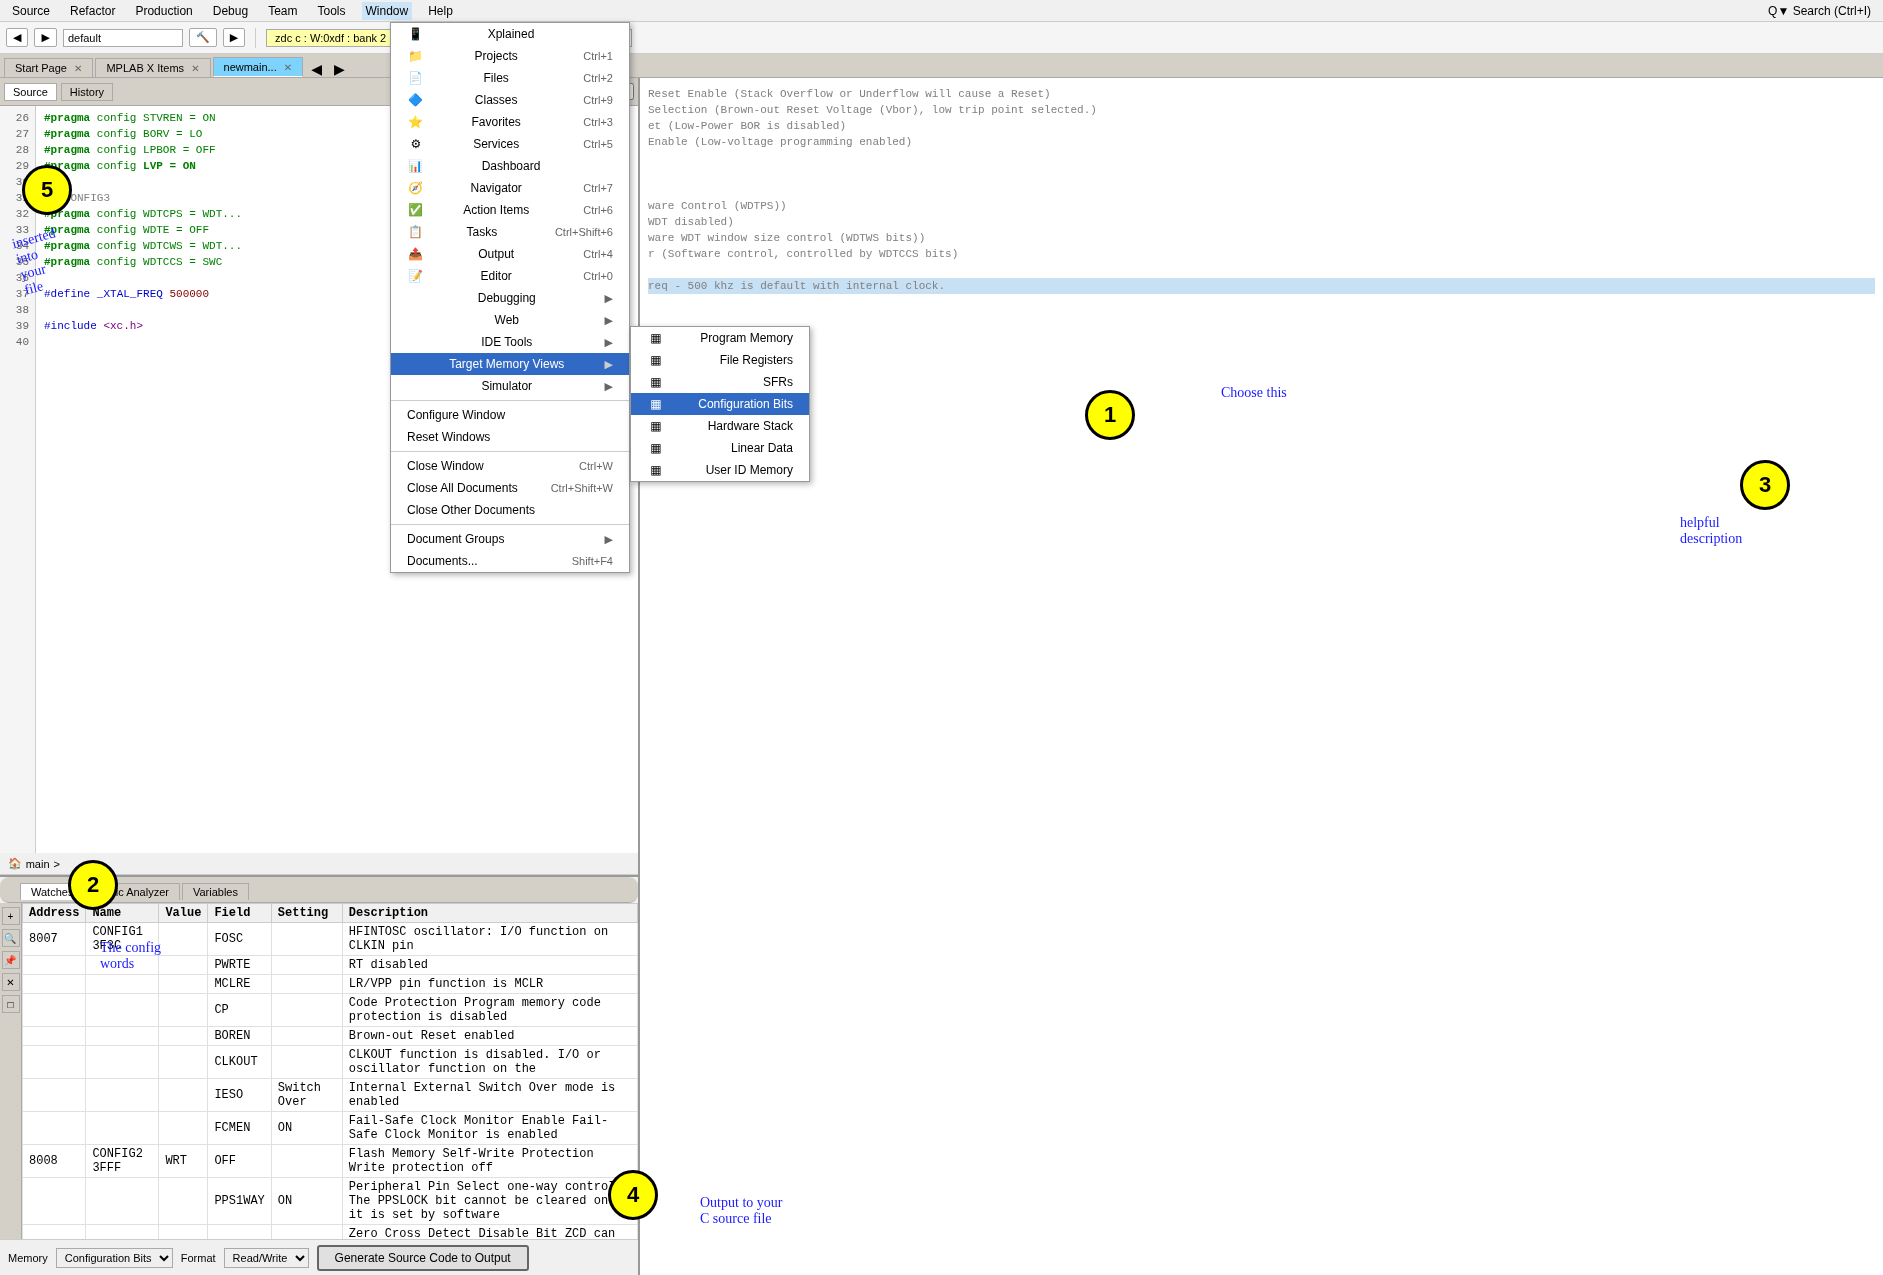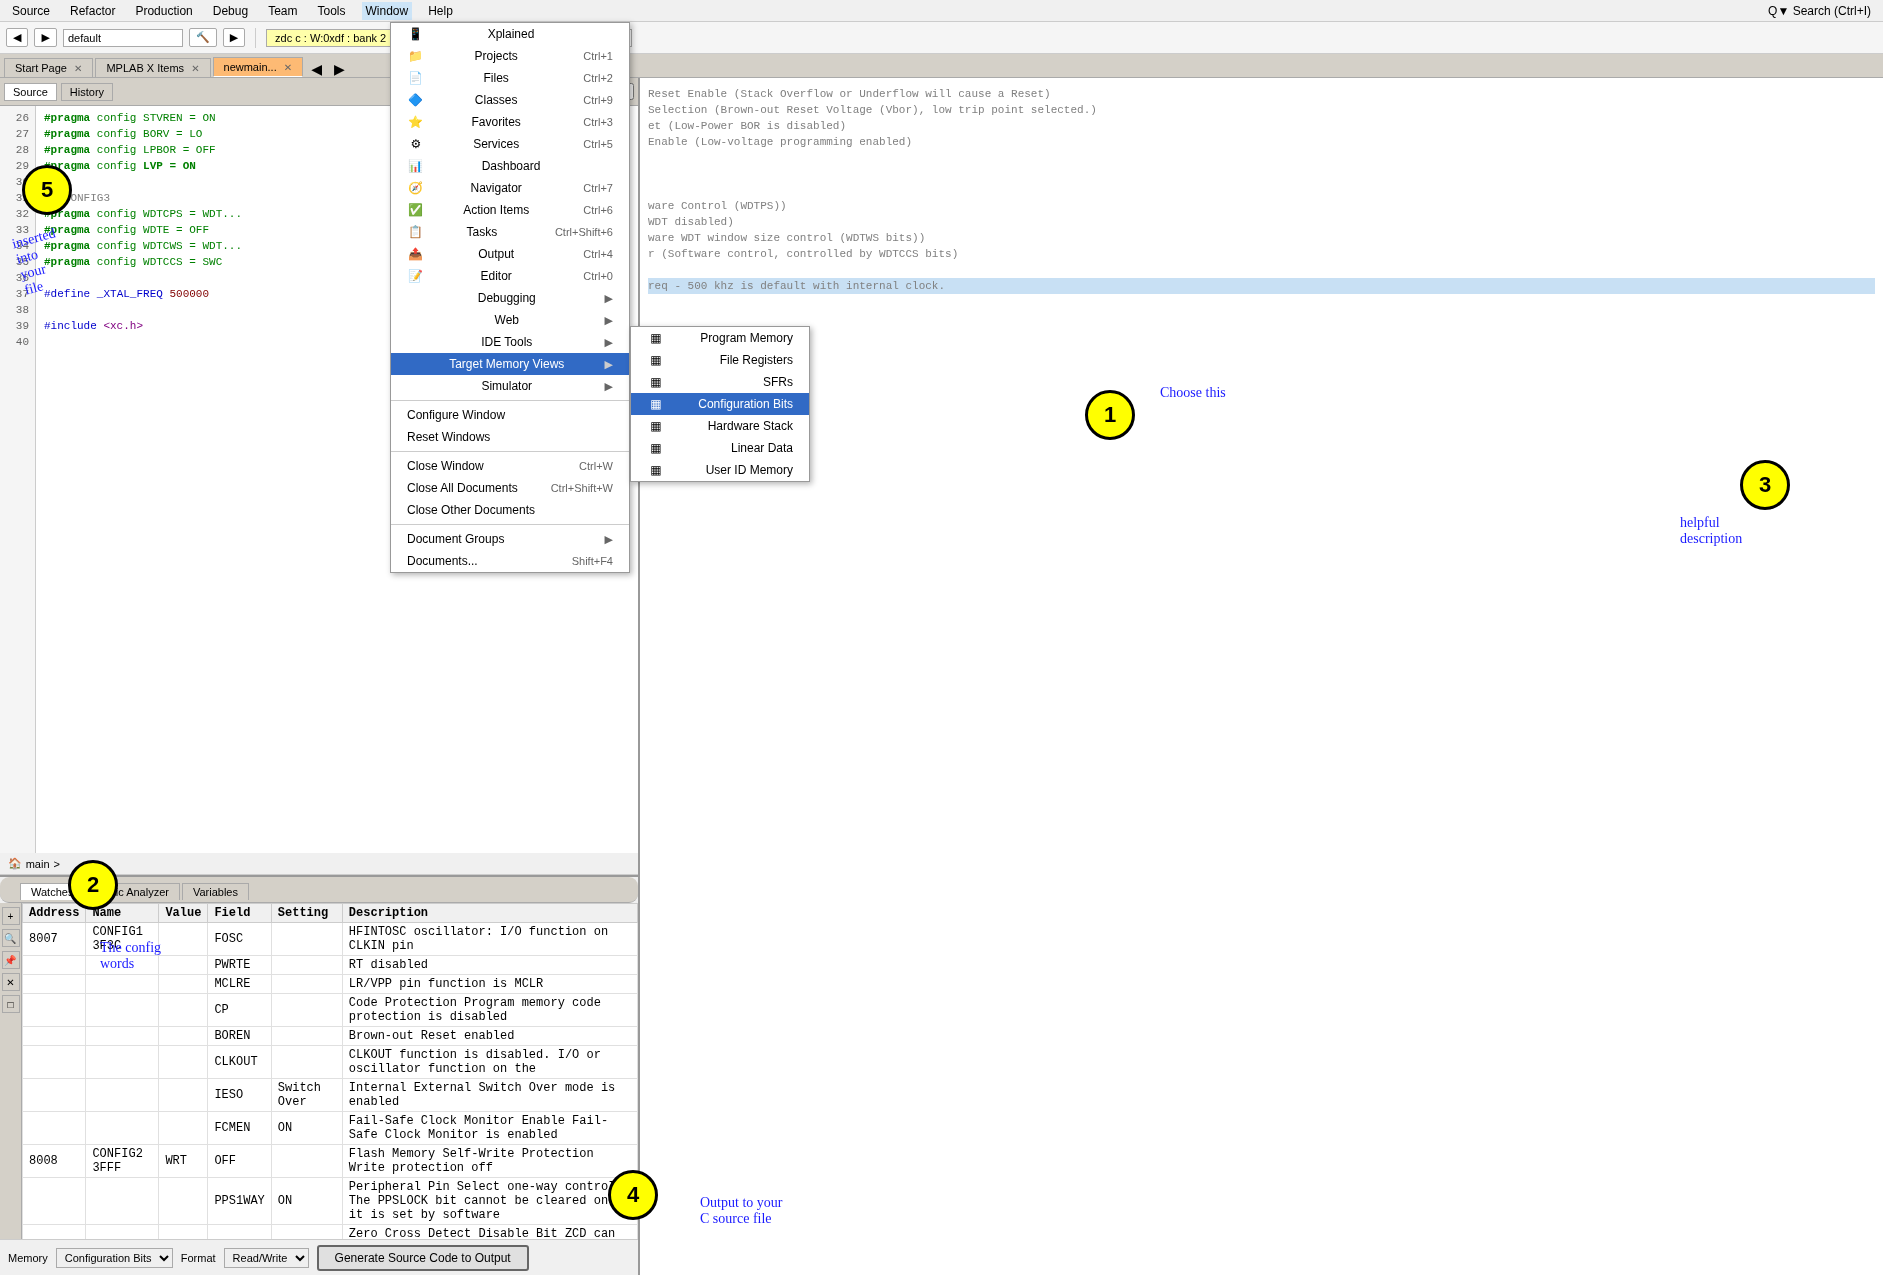--- a/index.html
+++ b/index.html
@@ -12,21 +12,21 @@
 
     
     .toolbar { background: #f5f5f5; border-bottom: 1px solid #ccc; padding: 3px 6px; display: flex; align-items: center; gap: 6px; height: 32px; }
     .toolbar-btn { background: #fff; border: 1px solid #aaa; border-radius: 2px; padding: 2px 6px; font-size: 11px; cursor: pointer; }
     .toolbar-input { border: 1px solid #aaa; padding: 2px 4px; font-size: 11px; width: 120px; }
     .toolbar-sep { width: 1px; height: 20px; background: #ccc; margin: 0 4px; }
 
     
     .tabs { display: flex; background: #d4d0c8; border-bottom: 1px solid #aaa; height: 24px; align-items: flex-end; padding-left: 4px; }
     .tab { padding: 3px 10px; font-size: 11px; background: #d4d0c8; border: 1px solid #aaa; border-bottom: none; cursor: pointer; margin-right: 2px; }
-    .tab.active { background: #fdba74; border-bottom: 1px solid #fff; }
+    .tab.active { background: #7dd3fc; border-bottom: 1px solid #fff; }
     .tab-close { font-size: 10px; margin-left: 4px; color: #666; }
 
     
     .main-layout { display: flex; height: calc(1275px - 22px - 32px - 24px); }
 
     
     .editor-panel { width: 640px; border-right: 2px solid #999; display: flex; flex-direction: column; background: #fff; overflow: hidden; position: relative; }
     .editor-tabs { display: flex; background: #d4d0c8; align-items: center; padding: 2px 4px; gap: 4px; border-bottom: 1px solid #aaa; height: 28px; }
     .editor-tab { padding: 2px 8px; font-size: 11px; background: #d4d0c8; border: 1px solid #aaa; cursor: pointer; }
     .editor-tab.active { background: #fff; }
@@ -512,17 +512,17 @@
     </div>
   </div>
 </div>
 
 <div class="yellow-circle" style="left:1085px;top:390px;">1</div>
 <div class="yellow-circle" style="left:68px;top:860px;">2</div>
 <div class="yellow-circle" style="left:1740px;top:460px;">3</div>
 <div class="yellow-circle" style="left:608px;top:1170px;">4</div>
 <div class="yellow-circle" style="left:22px;top:165px;">5</div>
 
-<div class="annotation" style="left:1160px;top:385px;">Choose this</div>
+<div class="annotation" style="left:1221px;top:385px;">Choose this</div>
 <div class="annotation" style="left:100px;top:940px;">The config<br>words</div>
 <div class="annotation" style="left:1680px;top:515px;">helpful<br>description</div>
 <div class="annotation" style="left:700px;top:1195px;">Output to your<br>C source file</div>
 <div class="annotation" style="left:18px;top:230px;transform:rotate(-15deg);">inserted<br>into<br>your<br>file</div>
 
 </body></html>

